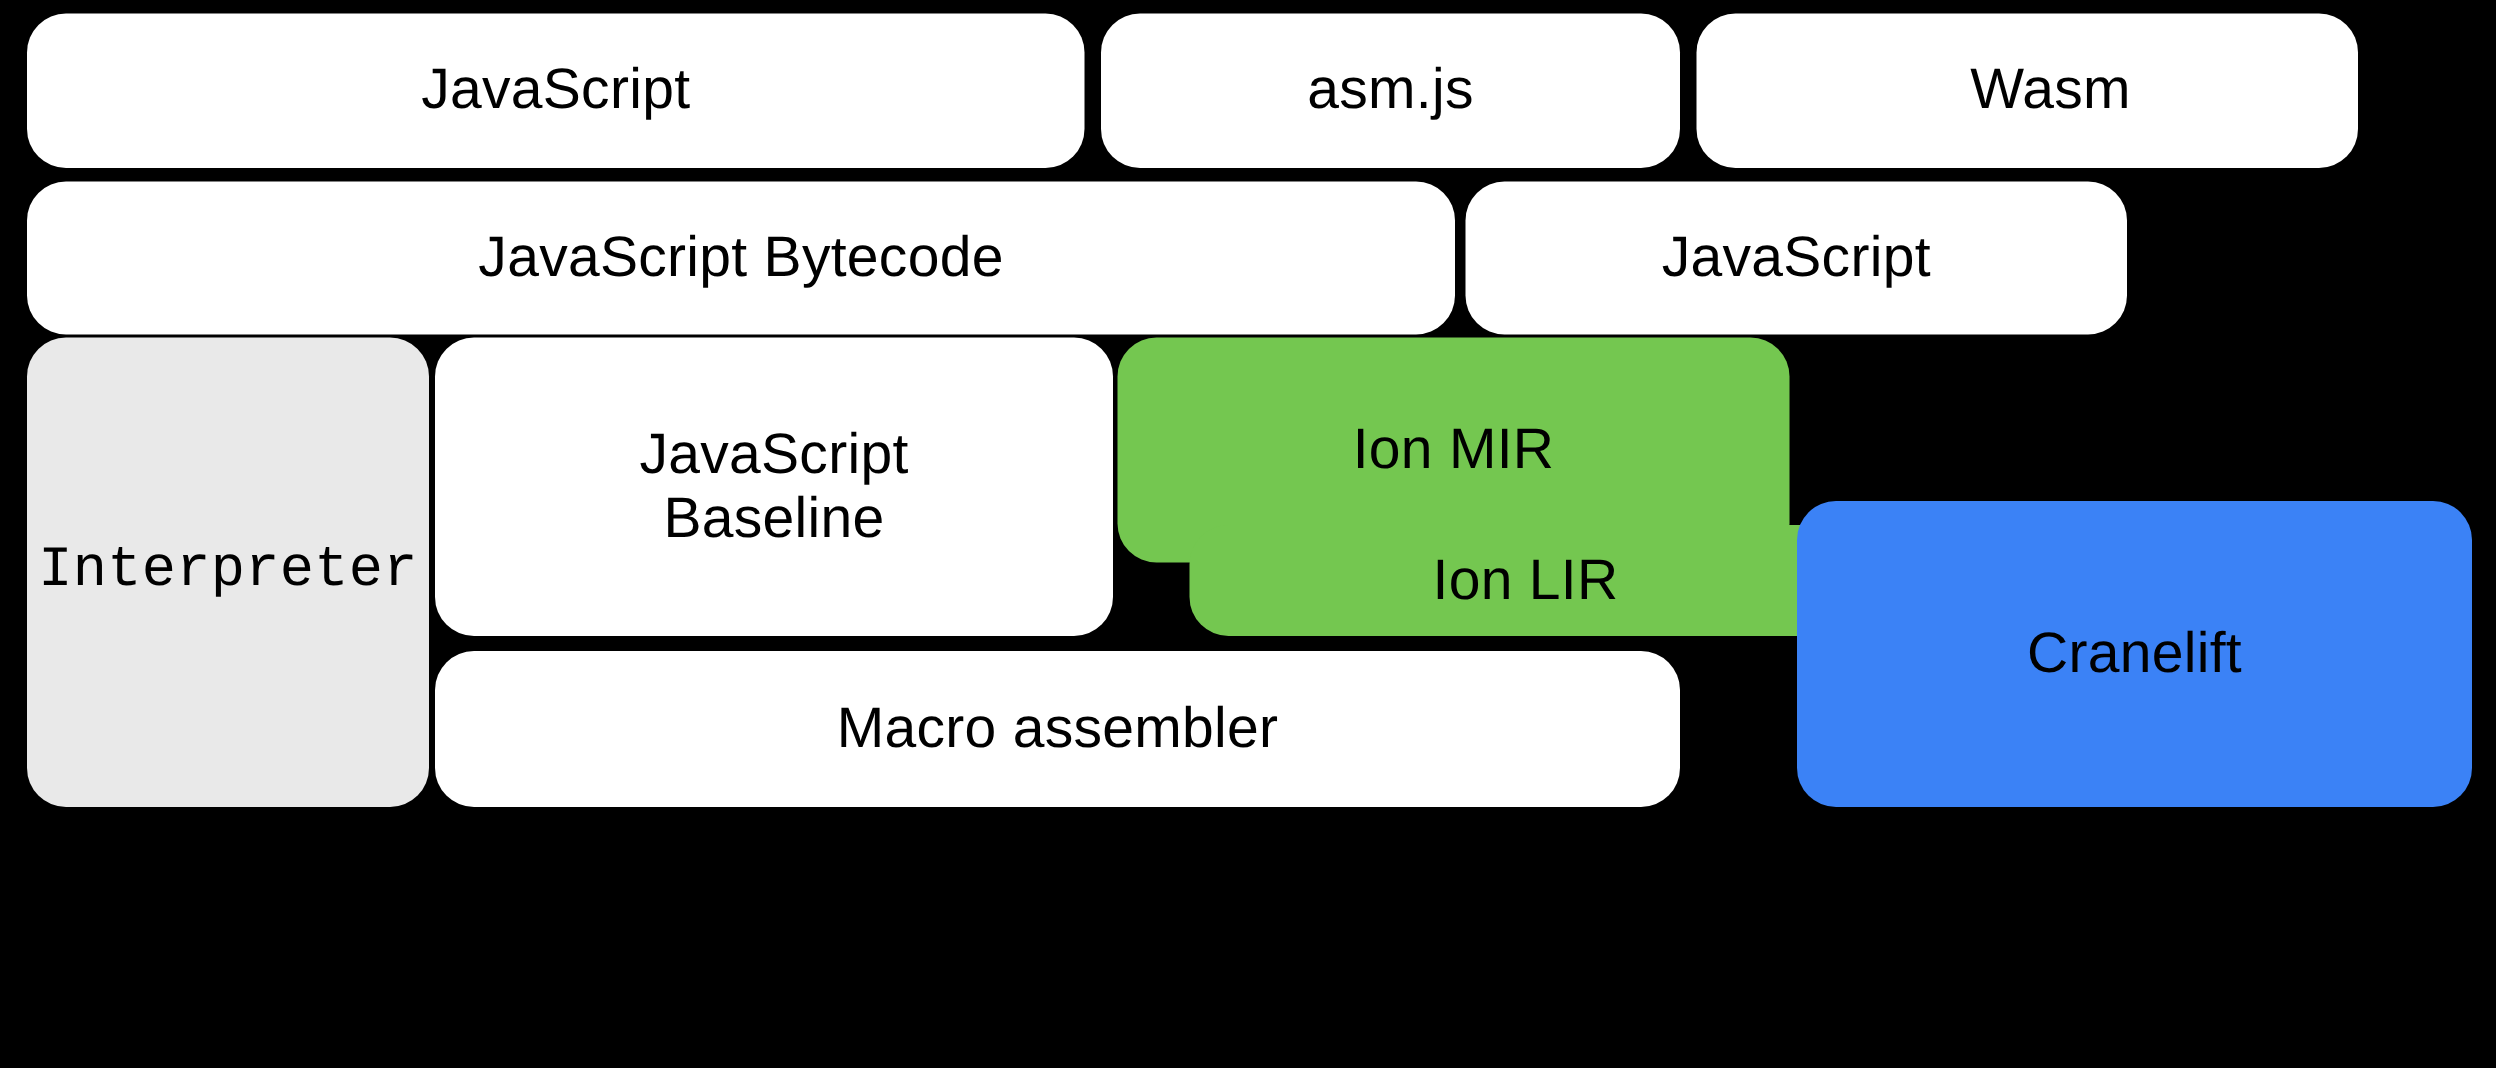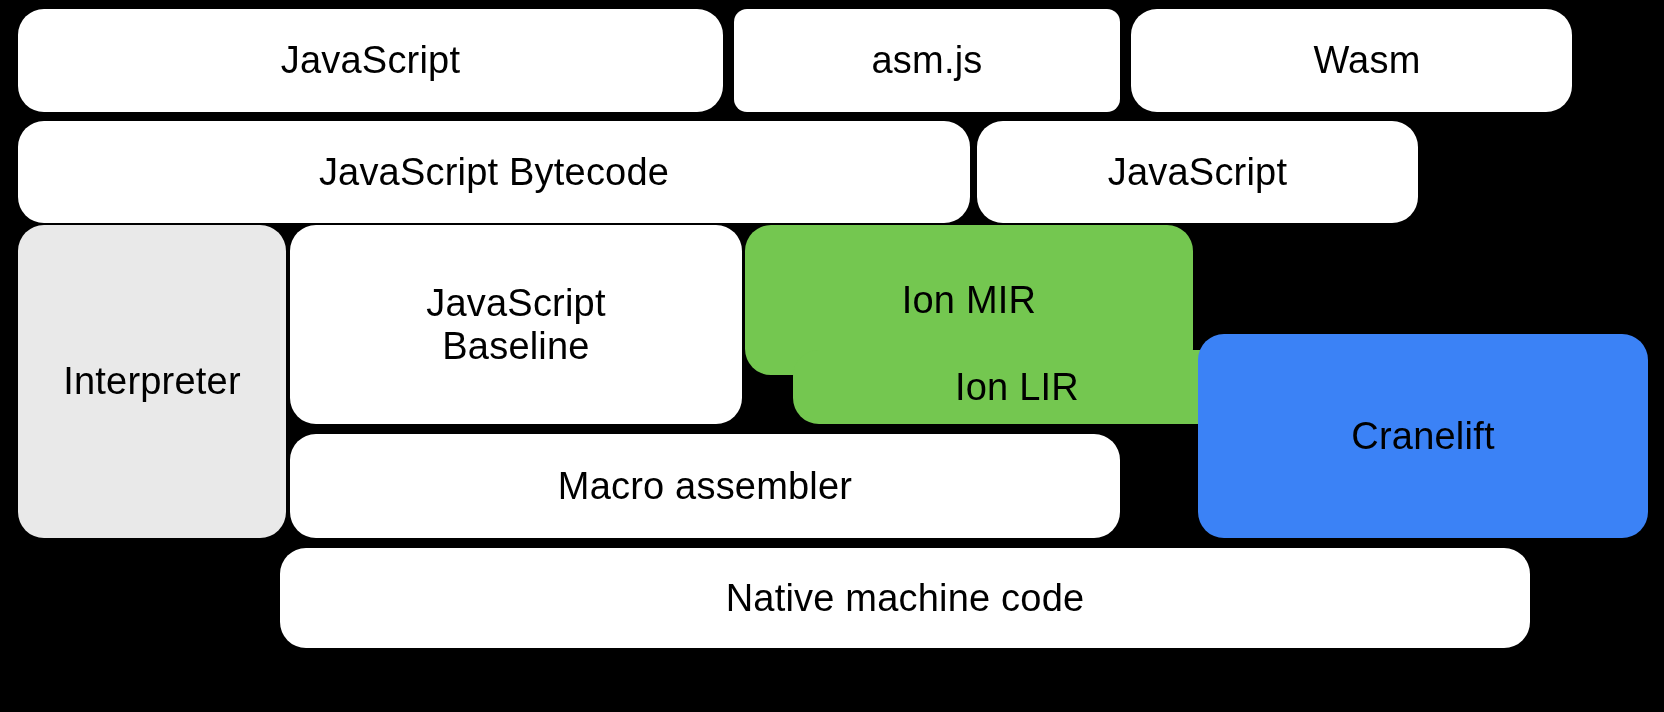--- a/index.html
+++ b/index.html
@@ -36,25 +36,24 @@
   .fill-grey   { background: #e9e9e9; }
   .fill-green  { background: #74c council; }
   .fill-green  { background: #74c750; }
   .fill-pink   { background: #3b82f6; }
 </style>
 </head>
 <body>
 
 <div id="canvas">
     <div class="box fill-white" style="left: 18px; top: 9px; width: 705px; height: 103px;">JavaScript</div>
-    <div class="box fill-white" style="left: 734px; top: 9px; width: 386px; height: 103px; border-radius: 13px;">asm.js</div>
+    <div class="box fill-white" style="left: 734px; top: 9px; width: 386px; height: 103px;">asm.js</div>
     <div class="box fill-white" style="left: 1131px; top: 9px; width: 441px; height: 103px; padding-left: 31px;">Wasm</div>
     <div class="box fill-white" style="left: 18px; top: 121px; width: 952px; height: 102px;">JavaScript Bytecode</div>
     <div class="box fill-white" style="left: 977px; top: 121px; width: 441px; height: 102px;">JavaScript</div>
-    <div class="box fill-grey" style="left: 18px; top: 225px; width: 268px; height: 313px;">Interpreter</div>
+    <div class="box fill-grey" style="left: 18px; top: 225px; width: 268px; height: 313px; font-family: Liberation Mono, monospace;">Interpreter</div>
     <div class="box fill-white" style="left: 290px; top: 225px; width: 452px; height: 199px;">JavaScript
 Baseline</div>
     <div class="box fill-green" style="left: 745px; top: 225px; width: 448px; height: 150px;">Ion MIR</div>
     <div class="box fill-green" style="left: 745px; top: 350px; width: 448px; height: 74px; margin-left: 48px;">Ion LIR</div>
     <div class="box fill-pink" style="left: 1198px; top: 334px; width: 450px; height: 204px;">Cranelift</div>
     <div class="box fill-white" style="left: 290px; top: 434px; width: 830px; height: 104px; text-align: right;">Macro assembler</div>
-    <div class="box fill-white" style="left: 280px; top: 548px; width: 1250px; height: 100px;">Native machine code</div>
   </div>
 
 </body></html>

